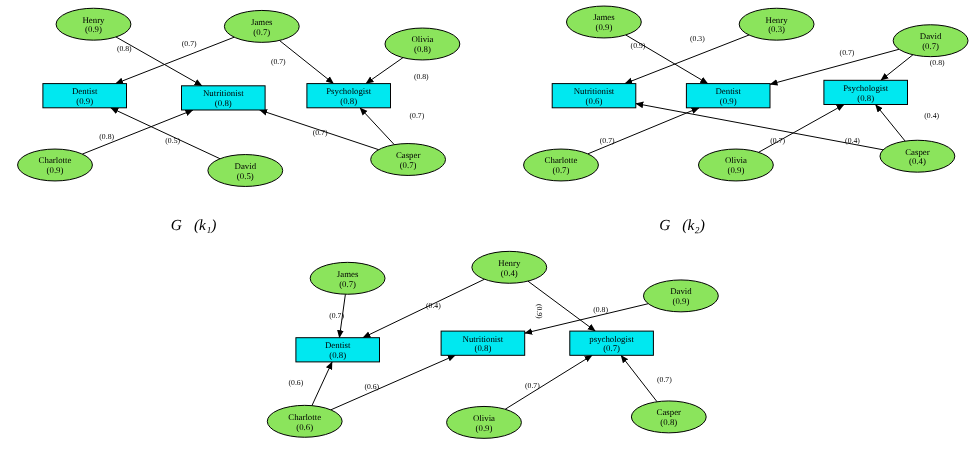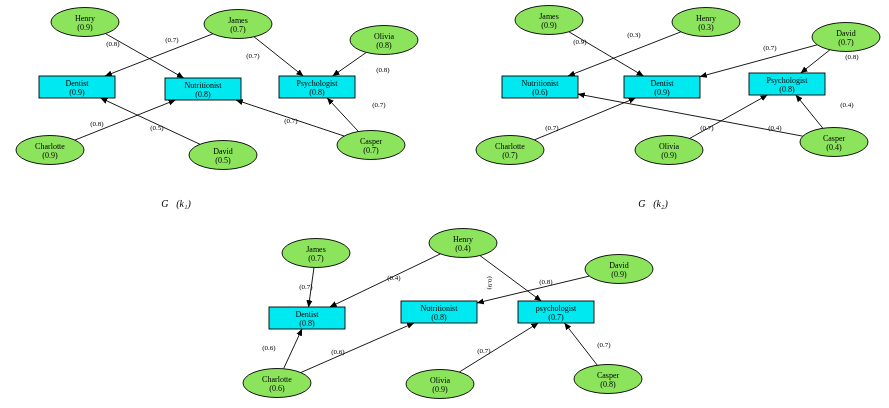--- a/index.html
+++ b/index.html
@@ -19,26 +19,26 @@
   }
   .edge-label {
     font-size: 7px;
     fill: #000000;
     font-family: "Liberation Serif", "DejaVu Serif", serif;
   }
   .caption {
     position: absolute;
     width: 70px;
     text-align: center;
-    font-size: 10px;
+    font-size: 14px;
     font-style: italic;
     color: #000000;
   }
   .cap1 { left: 141px; top: 198px; }
-  .cap2 { left: 618px; top: 198px; font-style: italic; }
+  .cap2 { left: 585px; top: 198px; font-style: italic; }
 </style>
 </head>
 <body>
 
 <div class="canvas">
   <svg id="diagram" width="889" height="408">
       <defs>
         <marker id="arrow" viewBox="0 0 10 10" refX="8.5" refY="5" markerWidth="8" markerHeight="8" markerUnits="userSpaceOnUse" orient="auto">
           <path d="M0,1.2 L9,5 L0,8.8 z" fill="#000000"></path>
         </marker>

